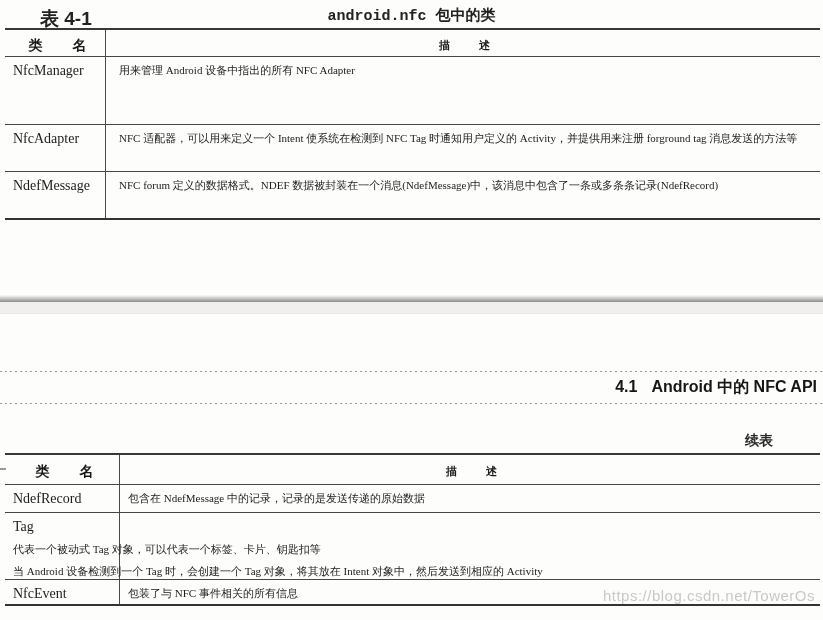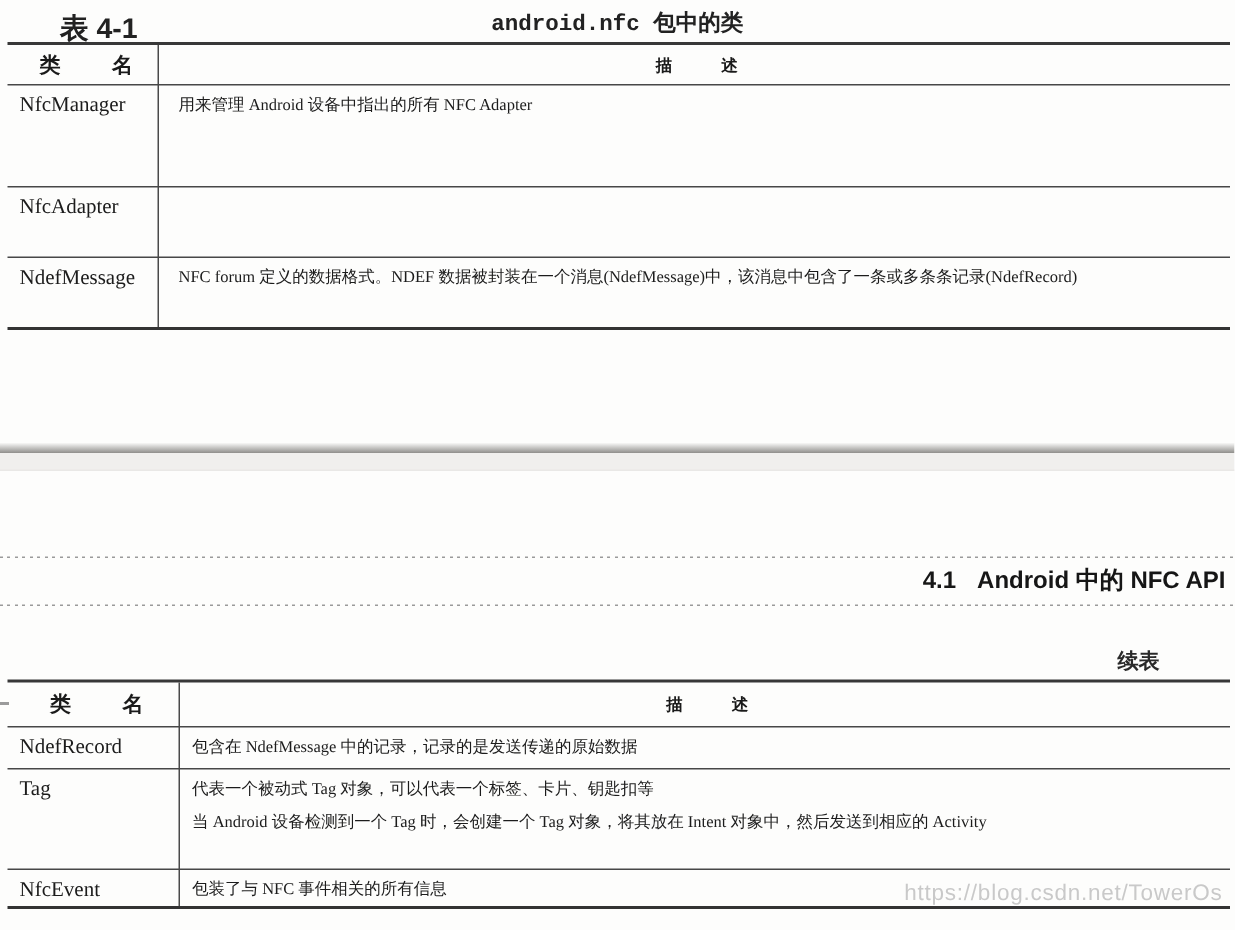--- a/index.html
+++ b/index.html
@@ -45,21 +45,21 @@
     font-size: 14px; line-height: 19px;
   }
   .cell.desc {
     flex: 1 1 auto;
     padding: 4px 10px 0 13px;
     font-size: 11px; line-height: 19px;
   }
   .cell.desc p { margin: 0 0 3px 0; }
   .hdr-row {
     align-items: center; justify-content: flex-start;
-    font-family: Liberation Mono, monospace;
+    font-family: Liberation Sans, sans-serif;
     font-weight: bold; font-size: 15px; color: #1a1a1a;
   }
   .hdr-cell { text-align: center; word-spacing: 26px; padding-top: 0; }
 
   
   .sep-grad {
     left: 0; right: 0; top: 295px; height: 7px;
     background: linear-gradient(to bottom, rgba(205,204,202,0), #8f8e8b);
   }
   .sep-band {
@@ -110,20 +110,23 @@
 
   <div class="row" style="height:68px;">
     <div class="cell name" style="width:101px;">NfcManager</div>
     <div class="cell desc">
       <p>用来管理 Android 设备中指出的所有 NFC Adapter</p>
     </div>
   </div>
 
   <div class="row" style="height:47px;">
     <div class="cell name" style="width:101px;">NfcAdapter</div>
+    <div class="cell desc">
+      <p>NFC 适配器，可以用来定义一个 Intent 使系统在检测到 NFC Tag 时通知用户定义的 Activity，并提供用来注册 forground tag 消息发送的方法等</p>
+    </div>
   </div>
 
   <div class="row last" style="height:46px;">
     <div class="cell name" style="width:101px;">NdefMessage</div>
     <div class="cell desc">
       <p>NFC forum 定义的数据格式。NDEF 数据被封装在一个消息(NdefMessage)中，该消息中包含了一条或多条条记录(NdefRecord)</p>
     </div>
   </div>
 </div>
 
@@ -147,21 +150,21 @@
     <div class="cell desc hdr-cell">描 述</div>
   </div>
 
   <div class="row" style="height:28px;">
     <div class="cell name" style="width:115px;">NdefRecord</div>
     <div class="cell desc" style="padding-left:8px;">
       <p>包含在 NdefMessage 中的记录，记录的是发送传递的原始数据</p>
     </div>
   </div>
 
-  <div class="row" style="height:67px;">
+  <div class="row" style="height:67px;flex-direction:column;">
     <div class="cell name" style="width:115px;">Tag</div>
     <div class="cell desc" style="padding-left:8px;">
       <p>代表一个被动式 Tag 对象，可以代表一个标签、卡片、钥匙扣等</p>
       <p>当 Android 设备检测到一个 Tag 时，会创建一个 Tag 对象，将其放在 Intent 对象中，然后发送到相应的 Activity</p>
     </div>
   </div>
 
   <div class="row last" style="height:24px;">
     <div class="cell name" style="width:115px;">NfcEvent</div>
     <div class="cell desc" style="padding-left:8px;">

